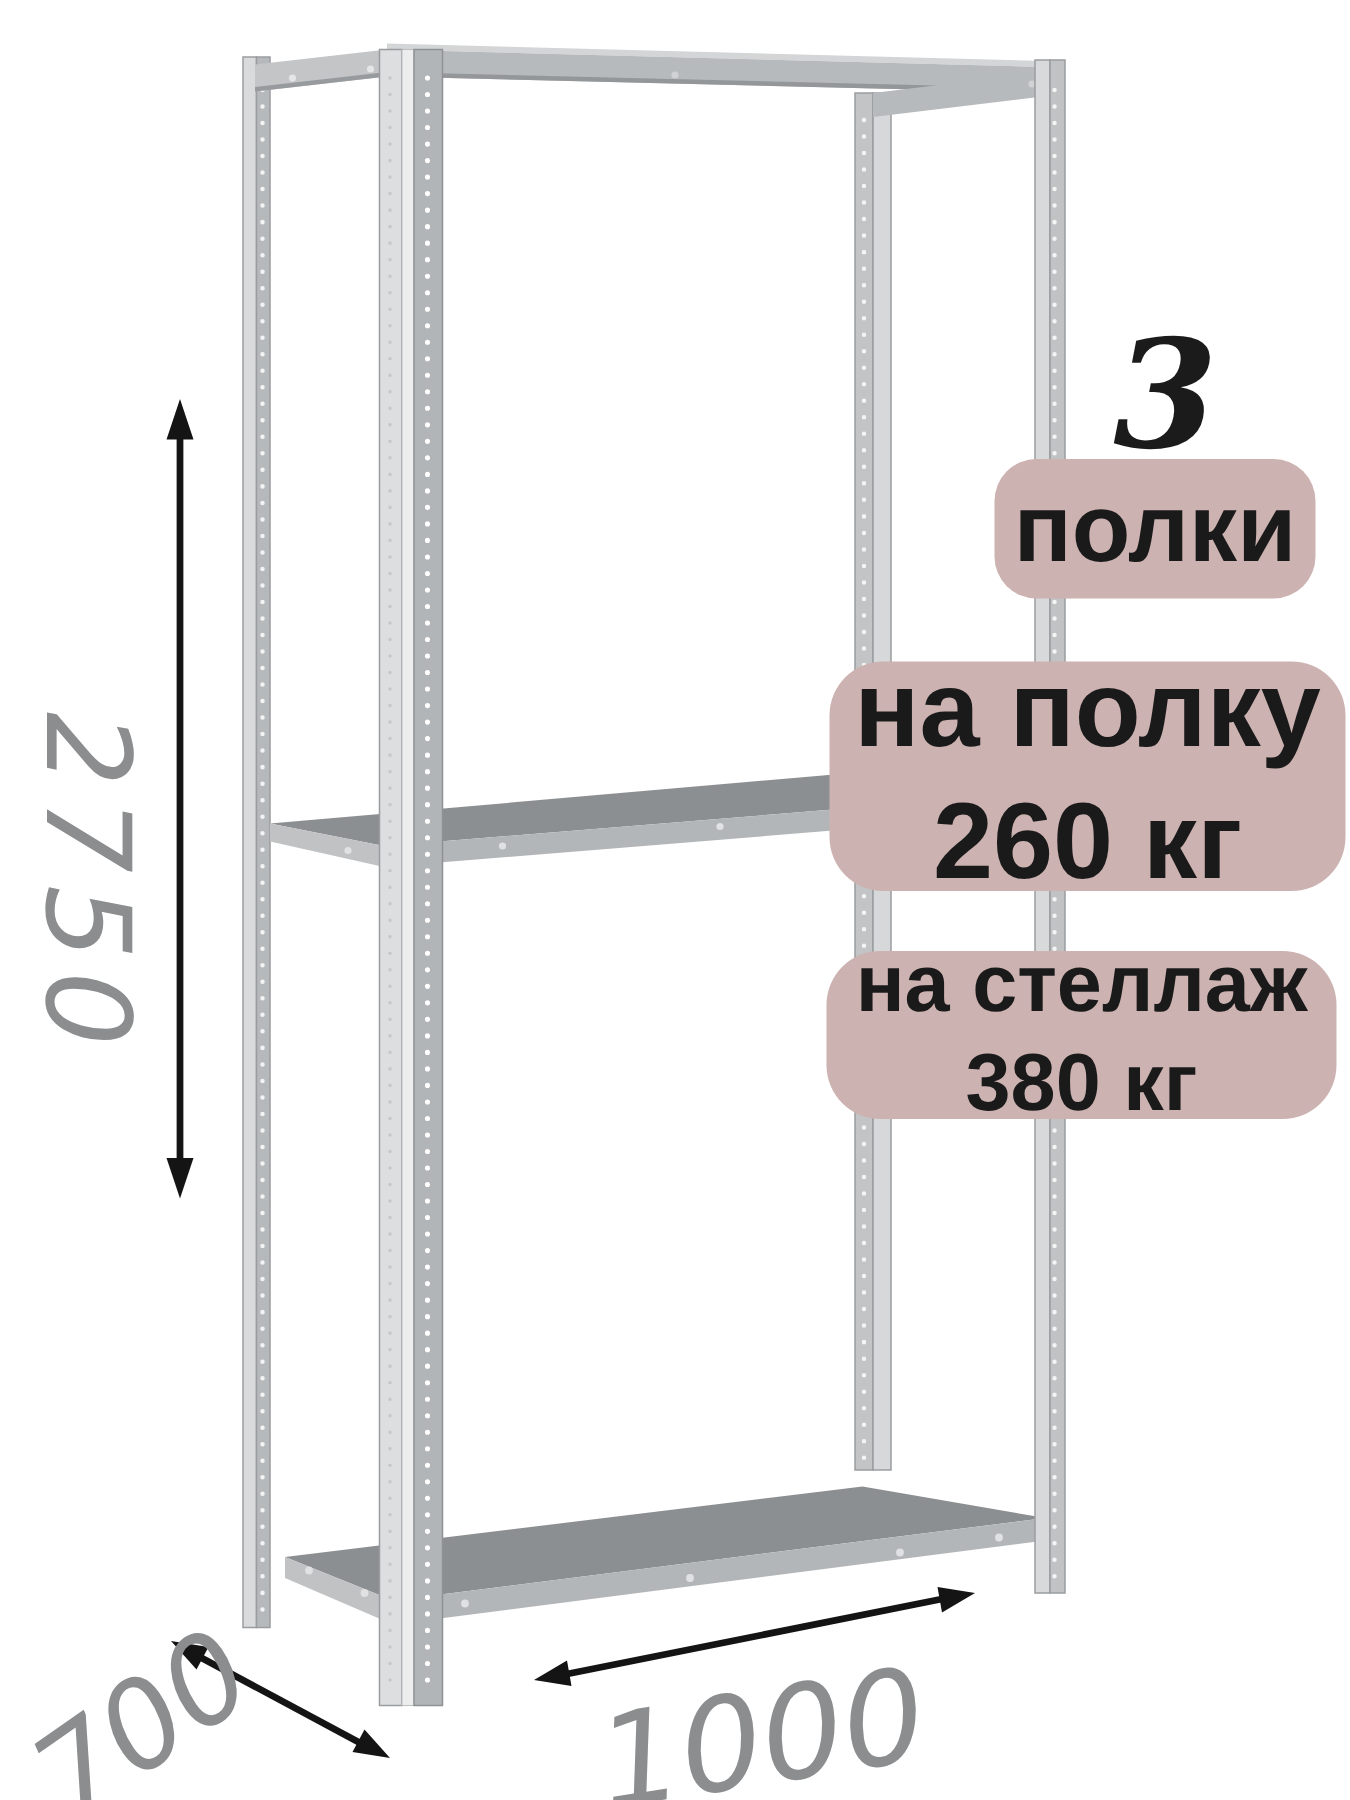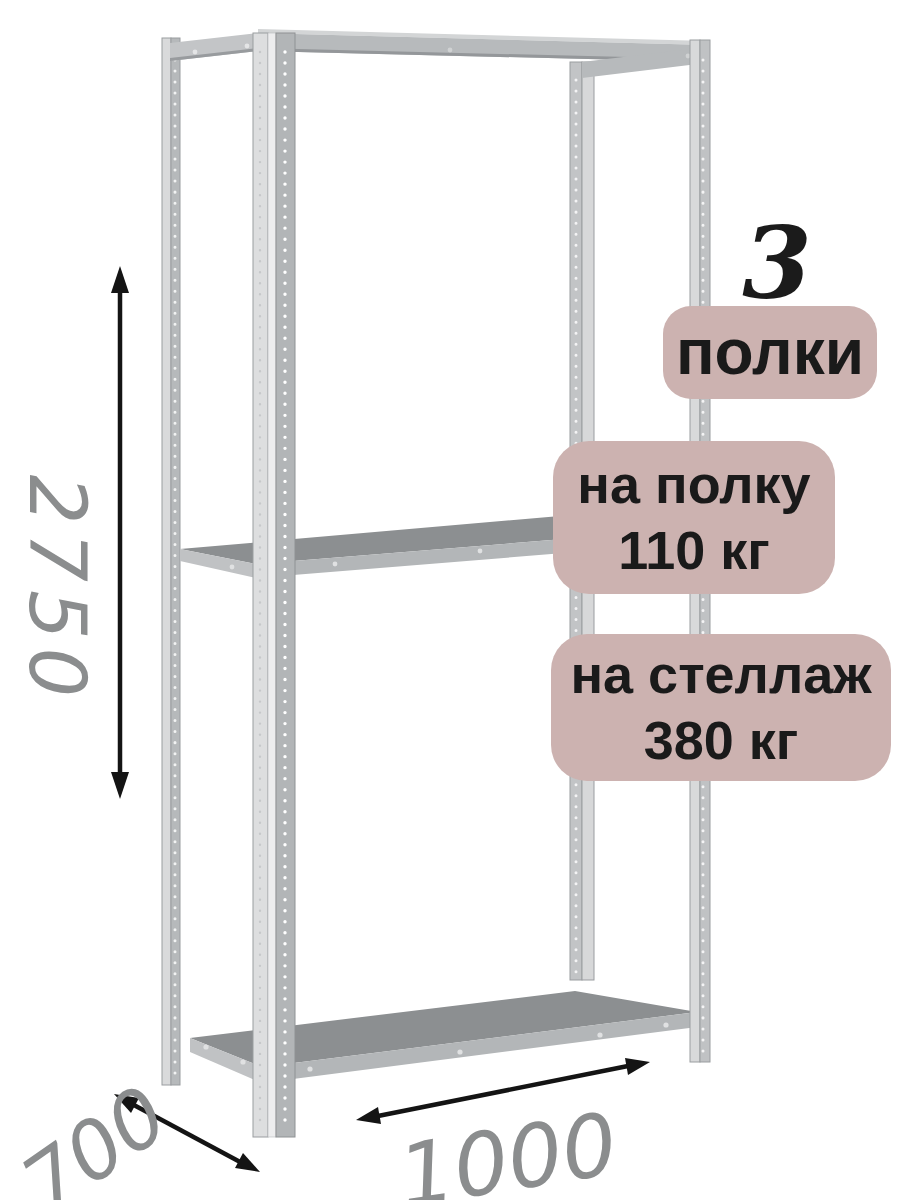--- a/index.html
+++ b/index.html
@@ -61,26 +61,26 @@
     align-items:center;
     justify-content:center;
     line-height:1.22;
   }
   .badge-count{
     left:663px;top:306px;width:214px;height:93px;
     border-radius:28px;
     font-size:64px;
   }
   .badge-shelf{
-    left:553px;top:441px;width:282px;height:153px;
+    left:553px;top:441px;width:344px;height:153px;
     border-radius:36px;
-    font-size:54px;
+    font-size:72px;
   }
   .badge-rack{
-    left:551px;top:634px;width:340px;height:147px;
+    left:551px;top:634px;width:340px;height:112px;
     border-radius:36px;
     font-size:54px;
   }
 </style>
 </head>
 <body>
 
 <div class="stage">
 
   <svg width="900" height="1200" viewBox="0 0 900 1200">
@@ -166,21 +166,21 @@
   <div class="dim dim-width">1000</div>
 
   <div class="count-num">3</div>
 
   <div class="badge badge-count">
     <span>полки</span>
   </div>
 
   <div class="badge badge-shelf">
     <span>на полку</span>
-    <span>110 кг</span>
+    <span>260 кг</span>
   </div>
 
   <div class="badge badge-rack">
     <span>на стеллаж</span>
     <span>380 кг</span>
   </div>
 
 </div>
 
 </body></html>

